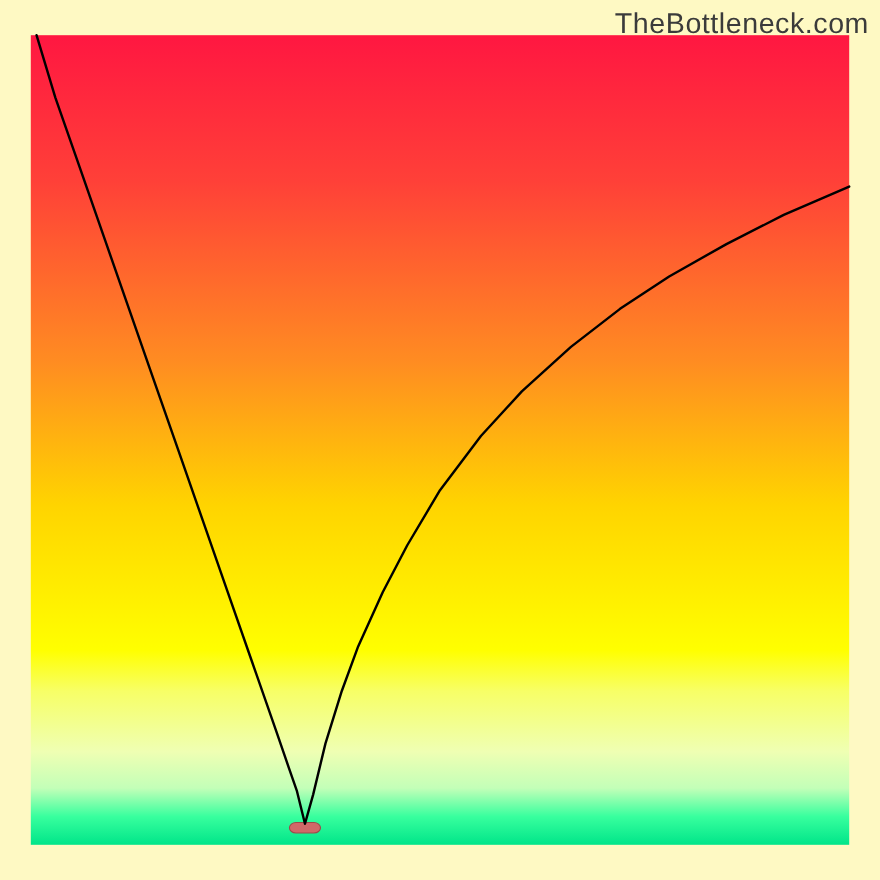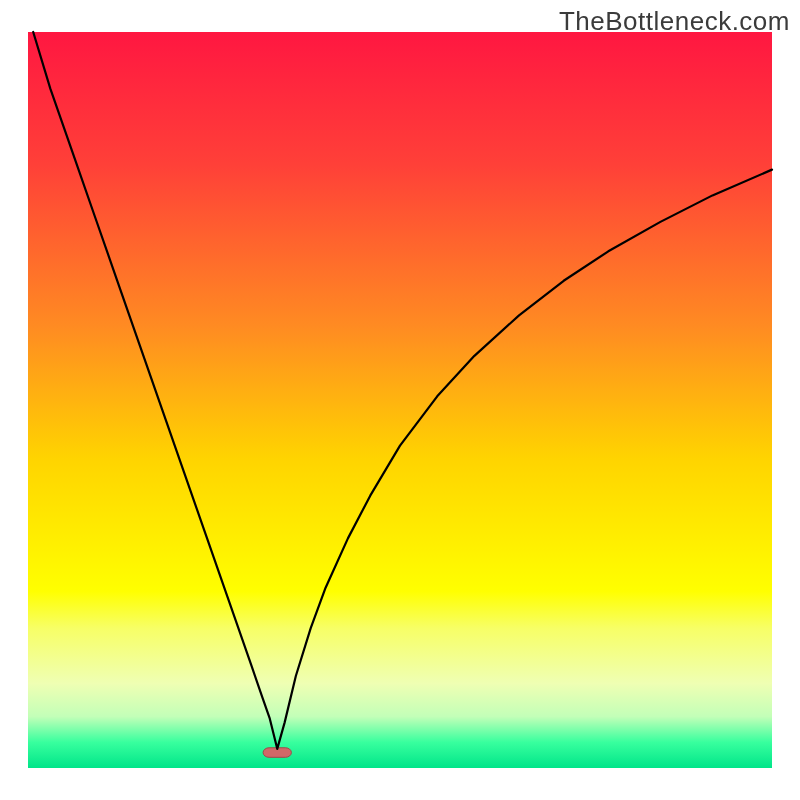--- a/index.html
+++ b/index.html
@@ -7,21 +7,21 @@
     padding: 0;
     width: 800px;
     height: 800px;
     background: #000;
     overflow: hidden;
     font-family: Arial, Helvetica, sans-serif;
   }
   .frame {
     position: absolute;
     inset: 0;
-    background: #ffffff;
+    background: #fef9c3;
   }
   svg {
     position: absolute;
     inset: 0;
   }
   .watermark {
     position: absolute;
     top: 6px;
     right: 10px;
     color: #3b3b3b;

